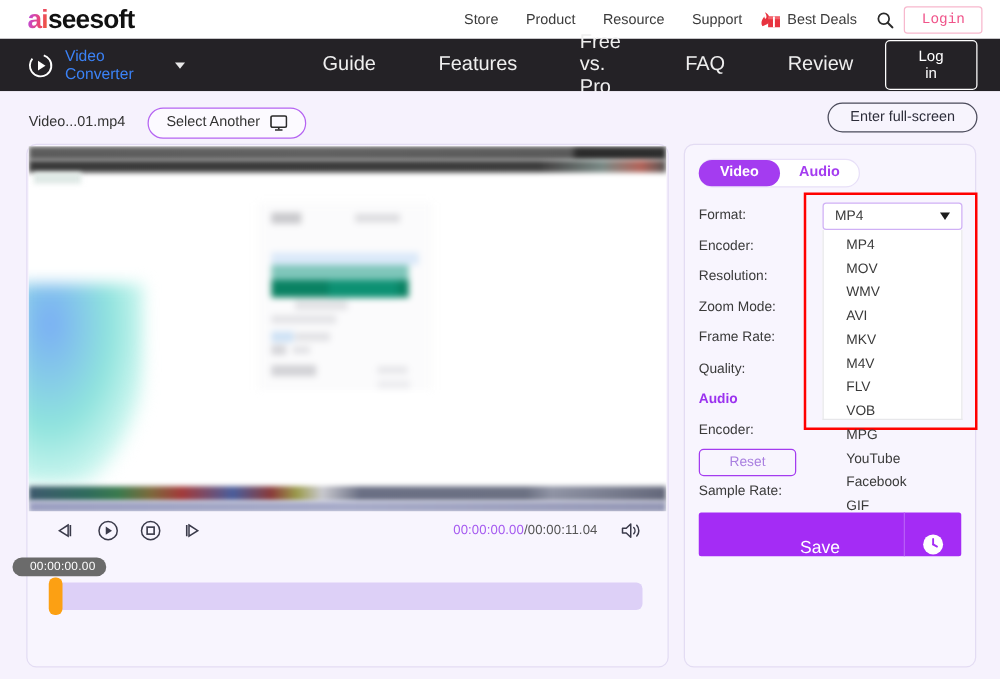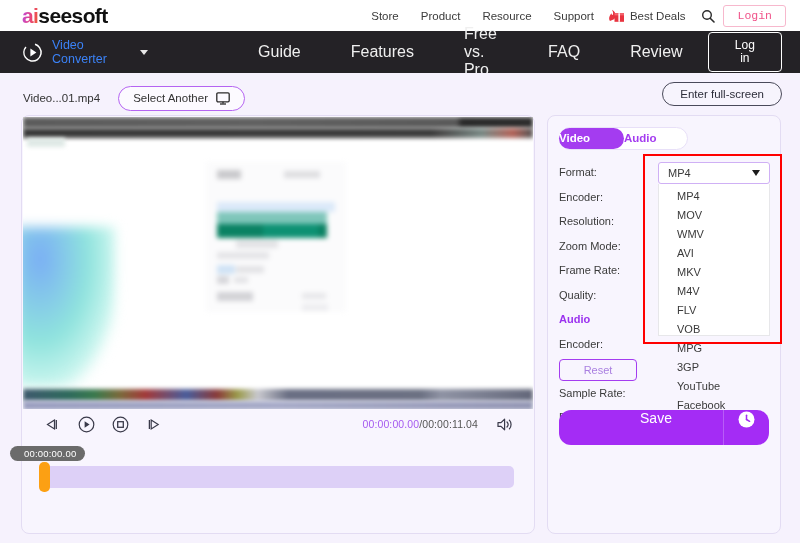--- a/index.html
+++ b/index.html
@@ -155,21 +155,21 @@
   .settings {
     position: absolute; left: 547px; top: 42px; width: 234px; height: 419px;
     background: #f8f5fe; border: 1px solid #e3dcf3; border-radius: 8px;
   }
   .tabpill {
     position: absolute; left: 11px; top: 11px; width: 129px; height: 23px;
     background: #ffffff; border: 1px solid #e8e0f8; border-radius: 12px;
     display: flex; align-items: center;
   }
   .tabpill .tab {
-    font-size: 11.5px; font-weight: bold; 
+    font-size: 11.5px; font-weight: bold; text-align: center;
     line-height: 21px; border-radius: 11px;
   }
   .tabpill .tab.active { width: 65px; height: 21px; background: #a43cf0; color: #fff; margin-left: -1px;}
   .tabpill .tab.idle { flex: 1; color: #a43cf0; }
 
   .fieldlist { position: absolute; left: 11px; top: 44px; width: 100px; }
   .fieldlist .row { height: 24.5px; font-size: 11px; color: #3a3a3a; line-height: 24.5px; }
   .fieldlist .row.section { color: #9b32ef; font-weight: bold; }
 
   .redbox {
@@ -197,21 +197,21 @@
     color: #3a3a3a; padding-left: 18px;
   }
 
   .reset {
     position: absolute; left: 11px; top: 243px; width: 78px; height: 22px;
     border: 1px solid #a43cf0; border-radius: 4px; background: #f8f5fe;
     color: #a97fe0; font-size: 11px; line-height: 20px; text-align: center;
   }
   .savebar {
     position: absolute; left: 11px; top: 294px; width: 210px; height: 35px;
-    background: #a42cf5; border-radius: 12px; display: flex; align-items: flex-start; padding-left: 30px;
+    background: #a42cf5; border-radius: 2px; display: flex; align-items: flex-end; padding-left: 30px;
   }
   .savebar .savetxt {
     flex: 1; text-align: center; color: #fff; font-size: 14px;
   }
   .savebar .divline { width: 1px; height: 35px; background: #b85cf7; }
   .savebar .clockwrap { width: 45px; display: flex; align-items: center; justify-content: center; }
 
   svg { display: block; }
 </style>
 </head>
@@ -391,21 +391,20 @@
       <div class="optlist">
         <div class="opt">MP4</div>
         <div class="opt">MOV</div>
         <div class="opt">WMV</div>
         <div class="opt">AVI</div>
         <div class="opt">MKV</div>
         <div class="opt">M4V</div>
         <div class="opt">FLV</div>
         <div class="opt">VOB</div>
         <div class="opt">MPG</div>
-        <div class="opt">3GP</div>
         <div class="opt">YouTube</div>
         <div class="opt">Facebook</div>
         <div class="opt">GIF</div>
       </div>
 
       <button class="reset">Reset</button>
 
       <div class="savebar">
         <span class="savetxt">Save</span>
         <span class="divline"></span>

